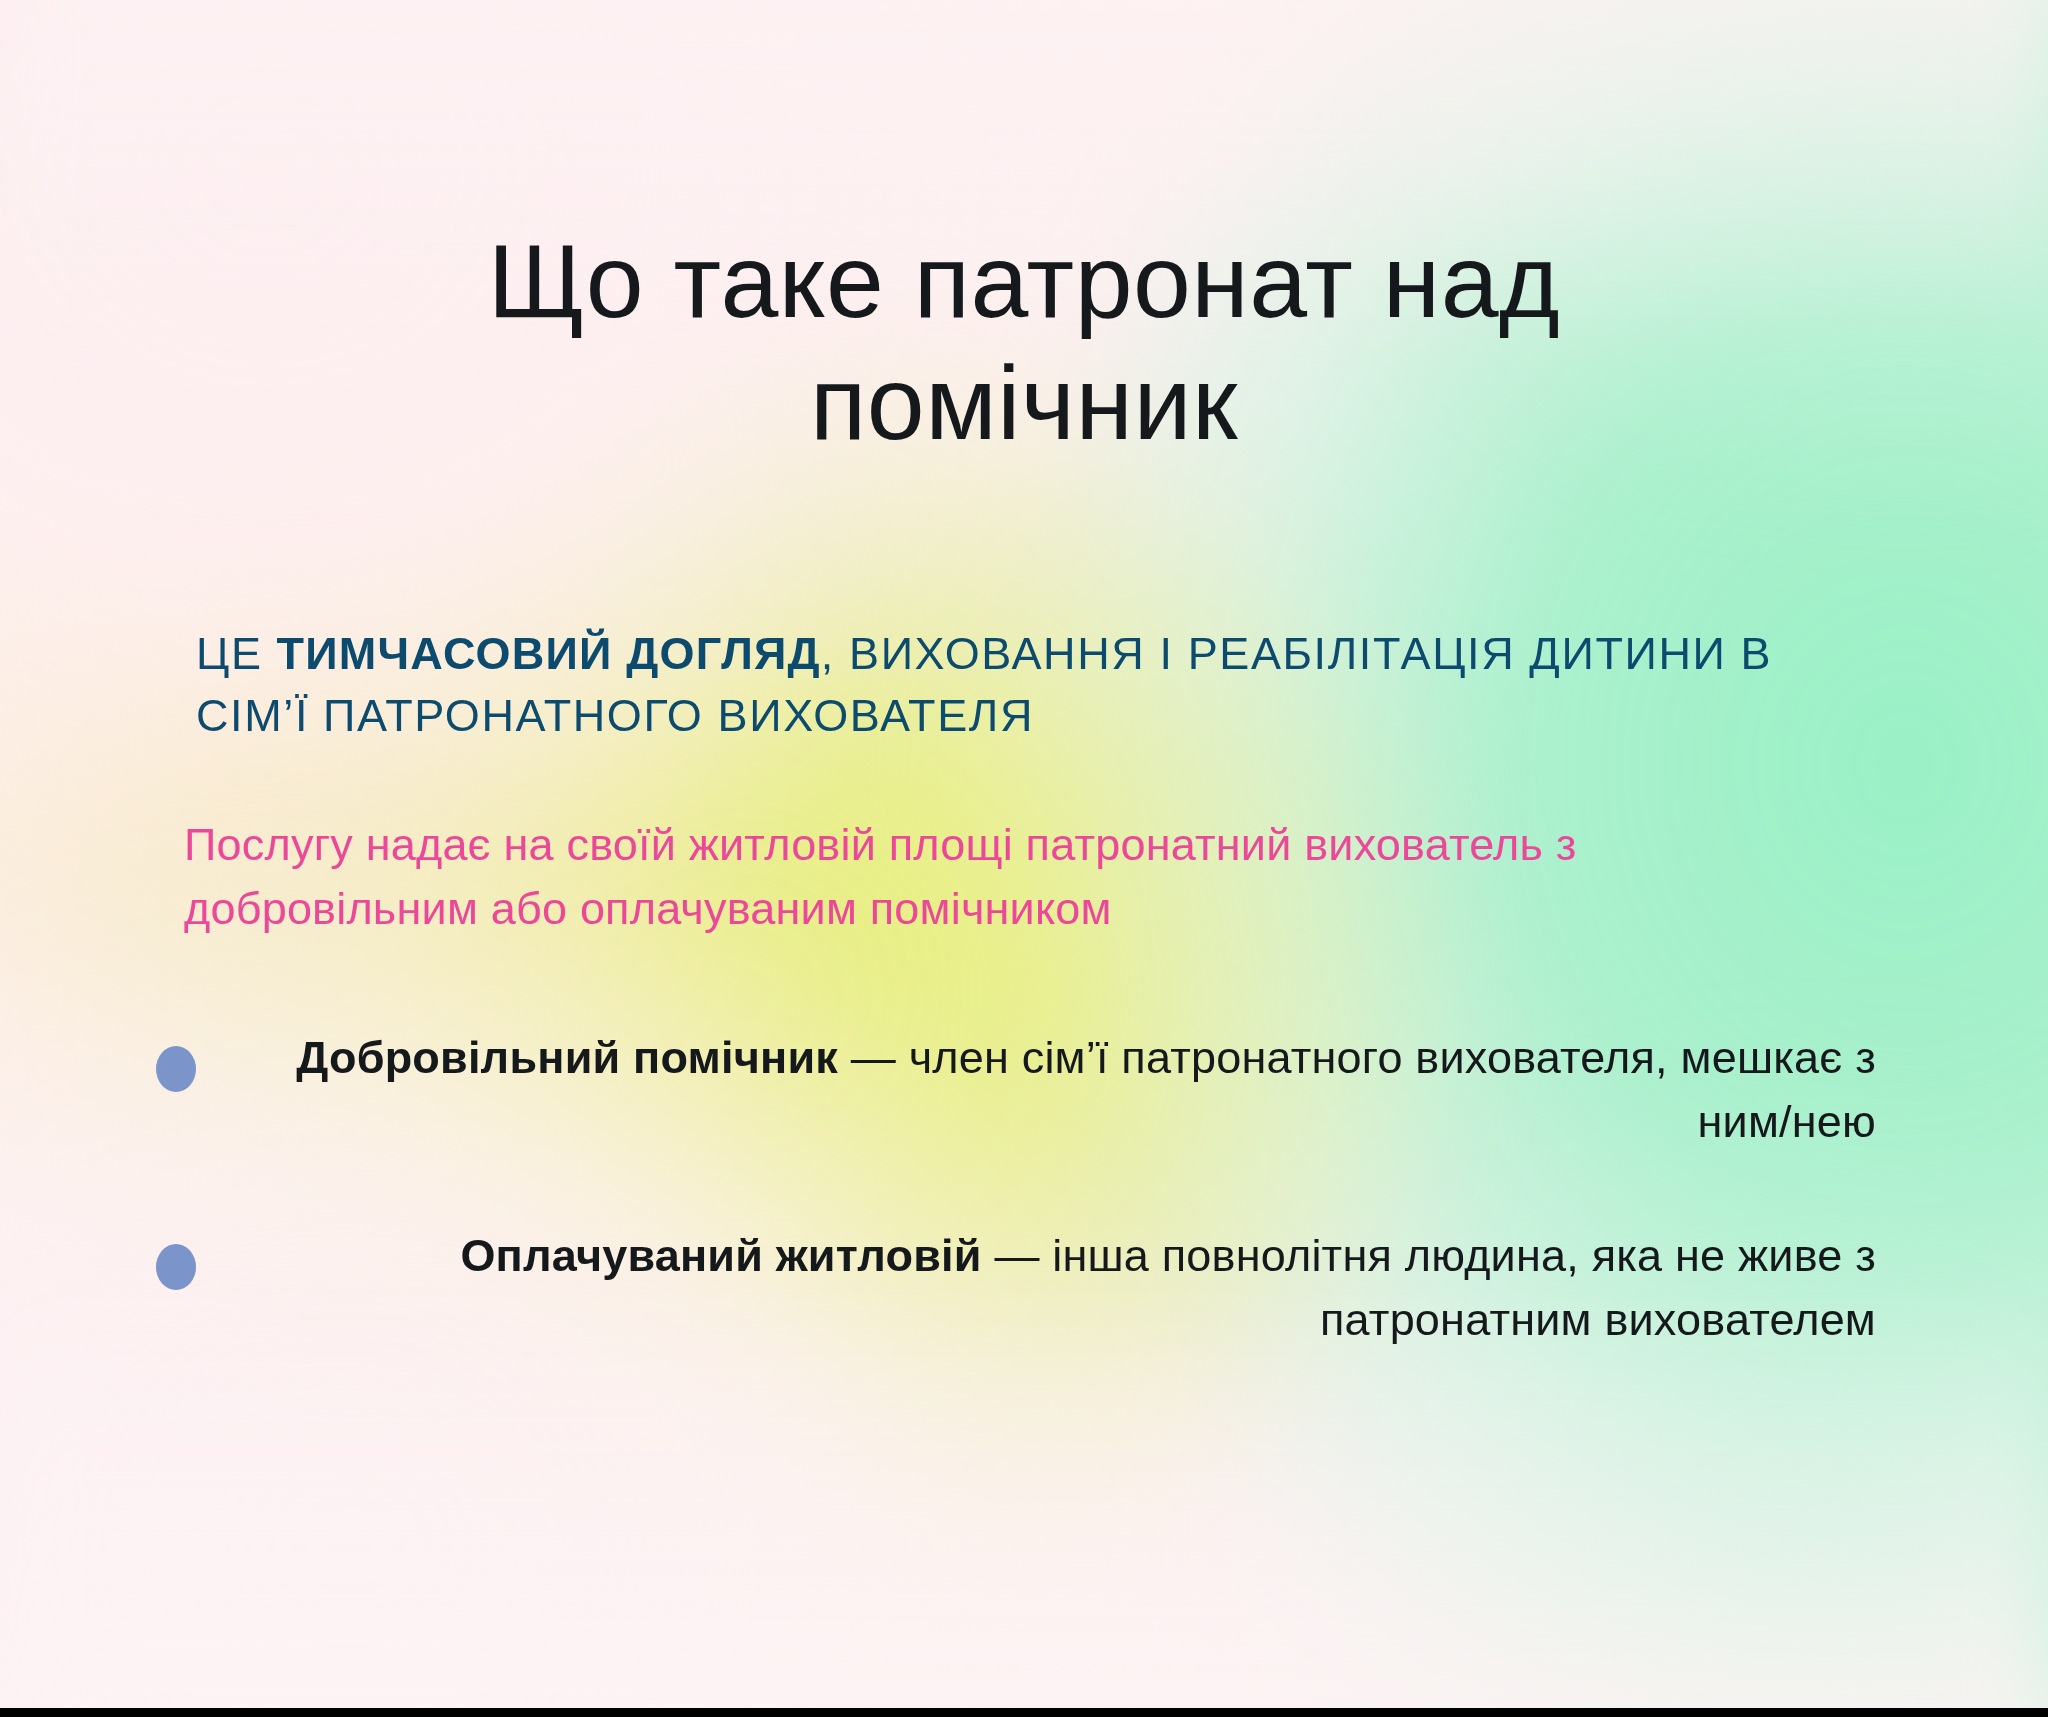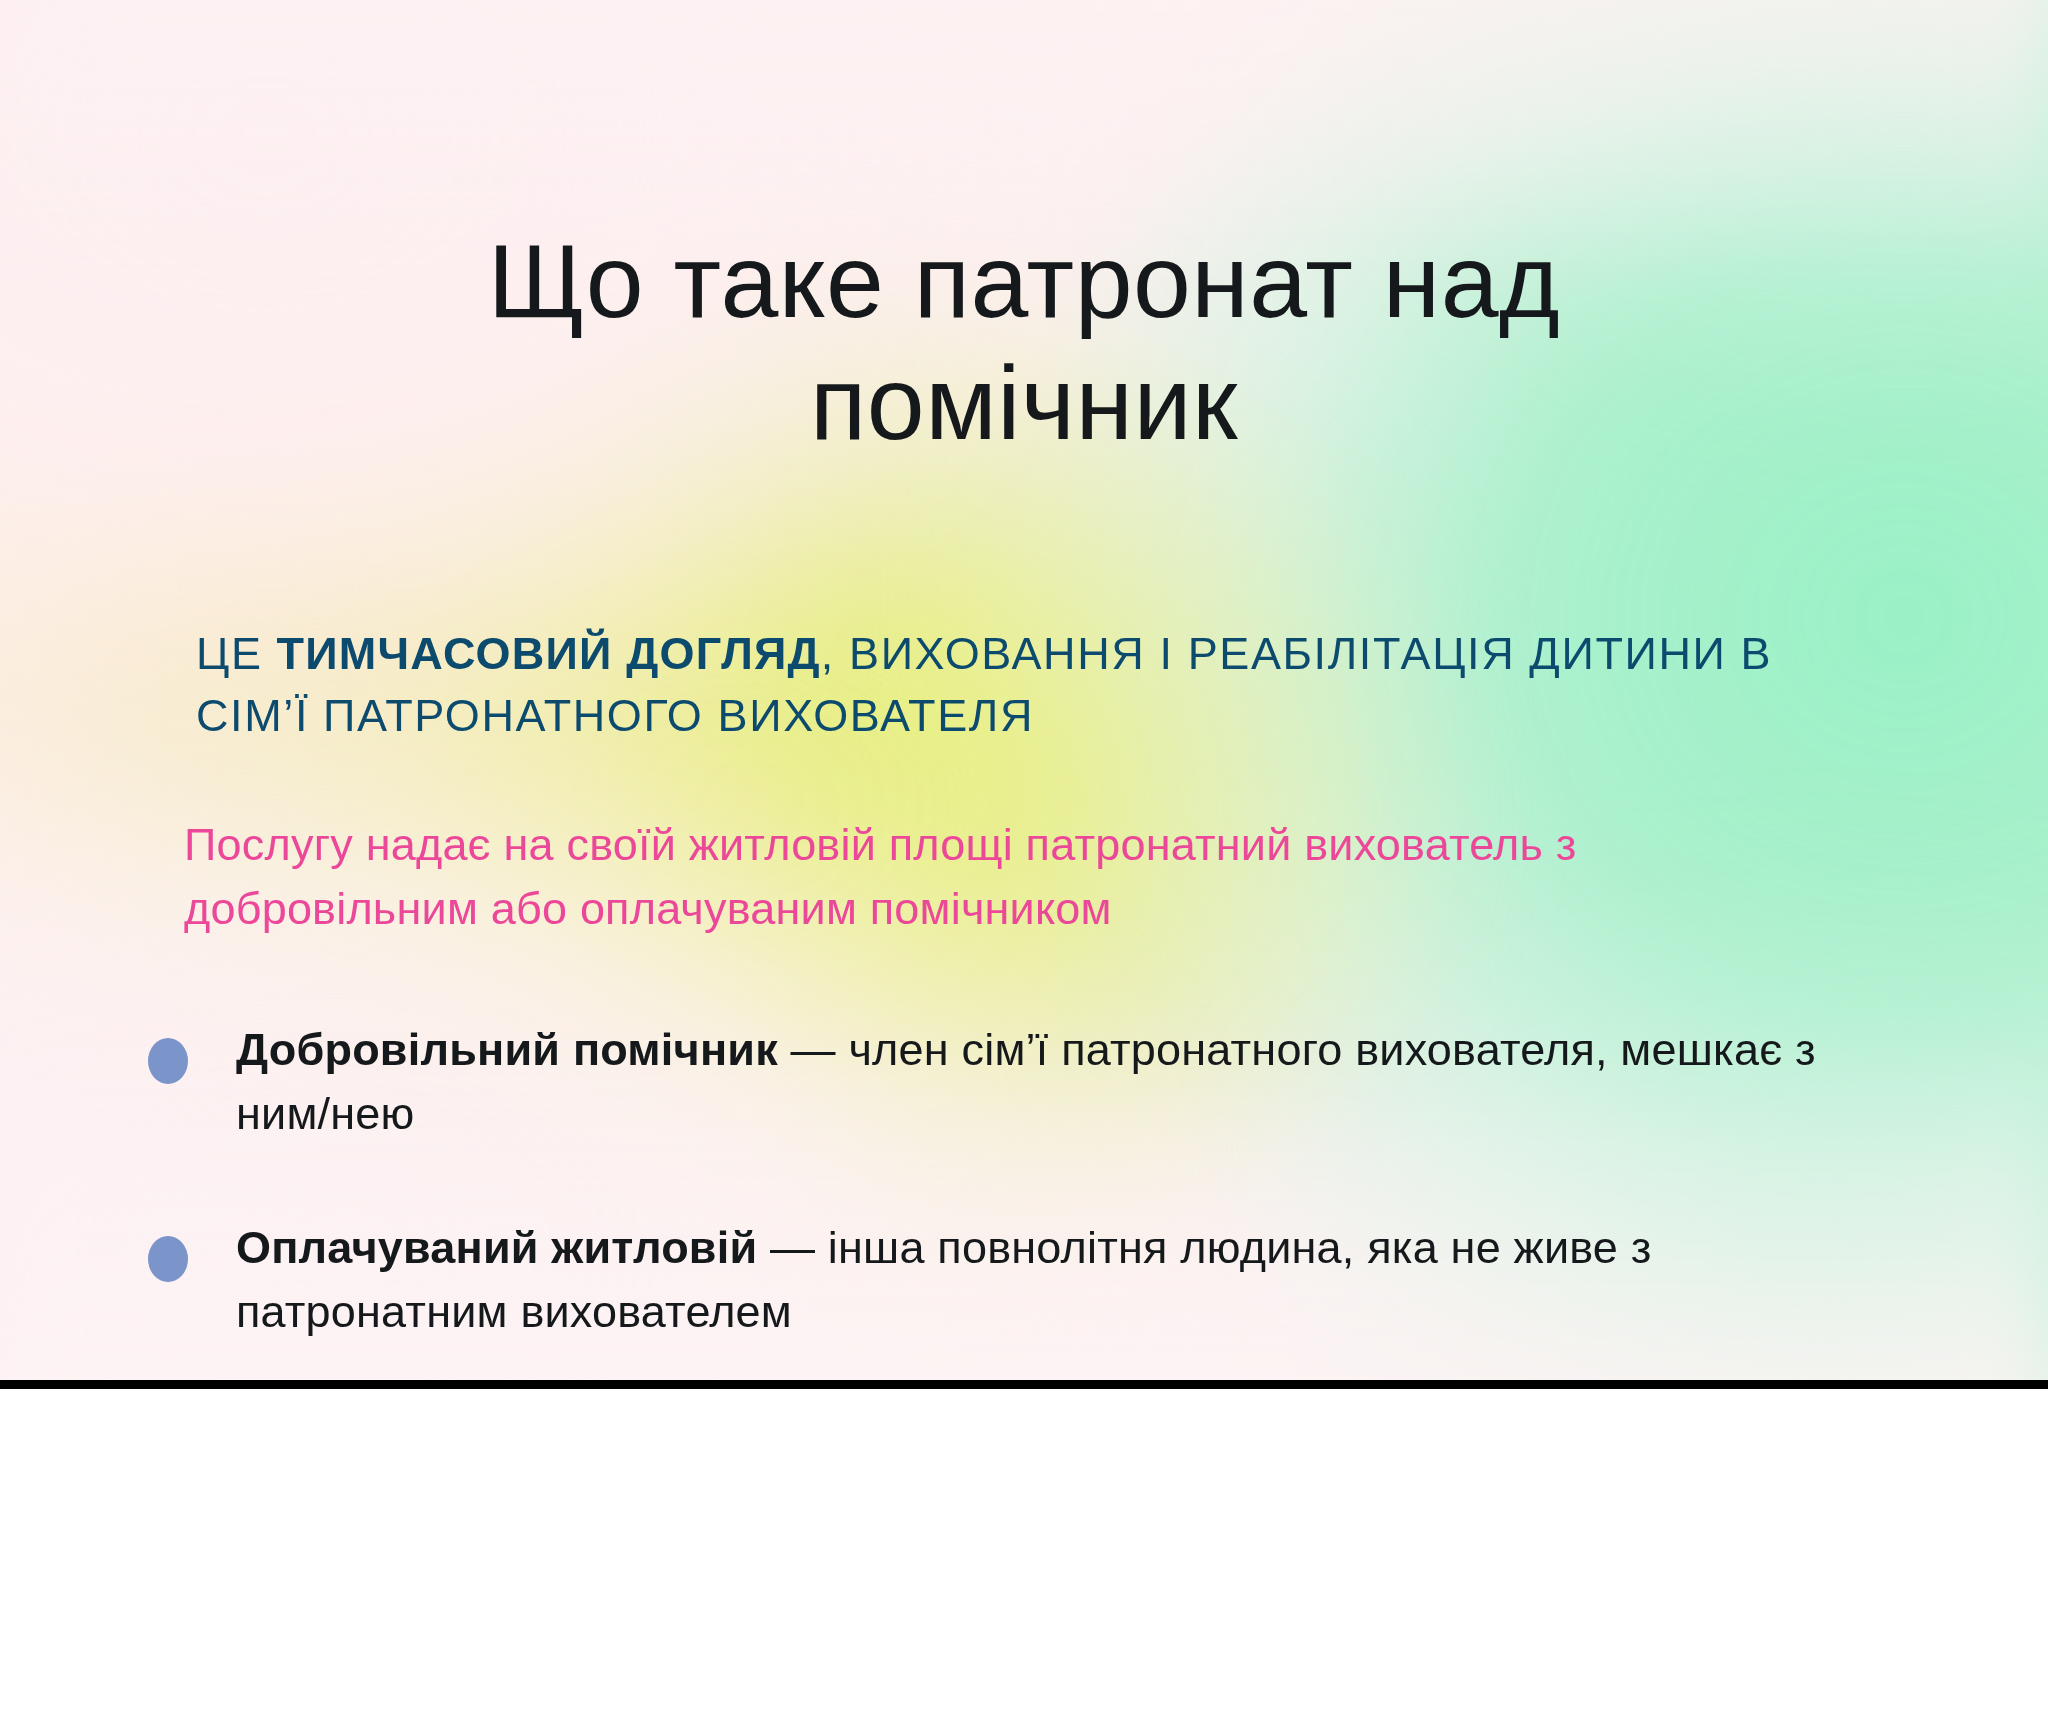--- a/index.html
+++ b/index.html
@@ -6,21 +6,21 @@
   html, body {
     margin: 0;
     padding: 0;
     background: #ffffff;
   }
 
   
   .slide {
     position: relative;
     width: 2048px;
-    height: 1389px;
+    height: 1717px;
     overflow: hidden;
     font-family: "Liberation Sans", "DejaVu Sans", sans-serif;
     color: #14181a;
     box-sizing: border-box;
     isolation: isolate;
   }
 
   
   .bg-base {
     position: absolute;
@@ -258,21 +258,21 @@
 
     <h1 class="title">
       <span>Що таке патронат над</span><br>
       <span>помічник</span>
     </h1>
 
     <p class="intro"><span>ЦЕ </span><b>ТИМЧАСОВИЙ ДОГЛЯД</b><span>, ВИХОВАННЯ І РЕАБІЛІТАЦІЯ ДИТИНИ В СІМ’Ї ПАТРОНАТНОГО ВИХОВАТЕЛЯ</span></p>
 
     <p class="lead">Послугу надає на своїй житловій площі патронатний вихователь з добровільним або оплачуваним помічником</p>
 
-    <ul class="bullets" style="list-style:none;margin:8px;padding:0;">
+    <ul class="bullets" style="list-style:none;margin:16px;padding:0;text-align:right;">
 
       <li class="bullet-row">
         <span class="bullet-dot"></span>
         <span class="bullet-text"><b>Добровільний помічник</b><span> — член сім’ї патронатного вихователя, мешкає з ним/нею</span></span>
       </li>
 
       <li class="bullet-row">
         <span class="bullet-dot"></span>
         <span class="bullet-text"><b>Оплачуваний житловій</b><span> — інша повнолітня людина, яка не живе з патронатним вихователем</span></span>
       </li>

